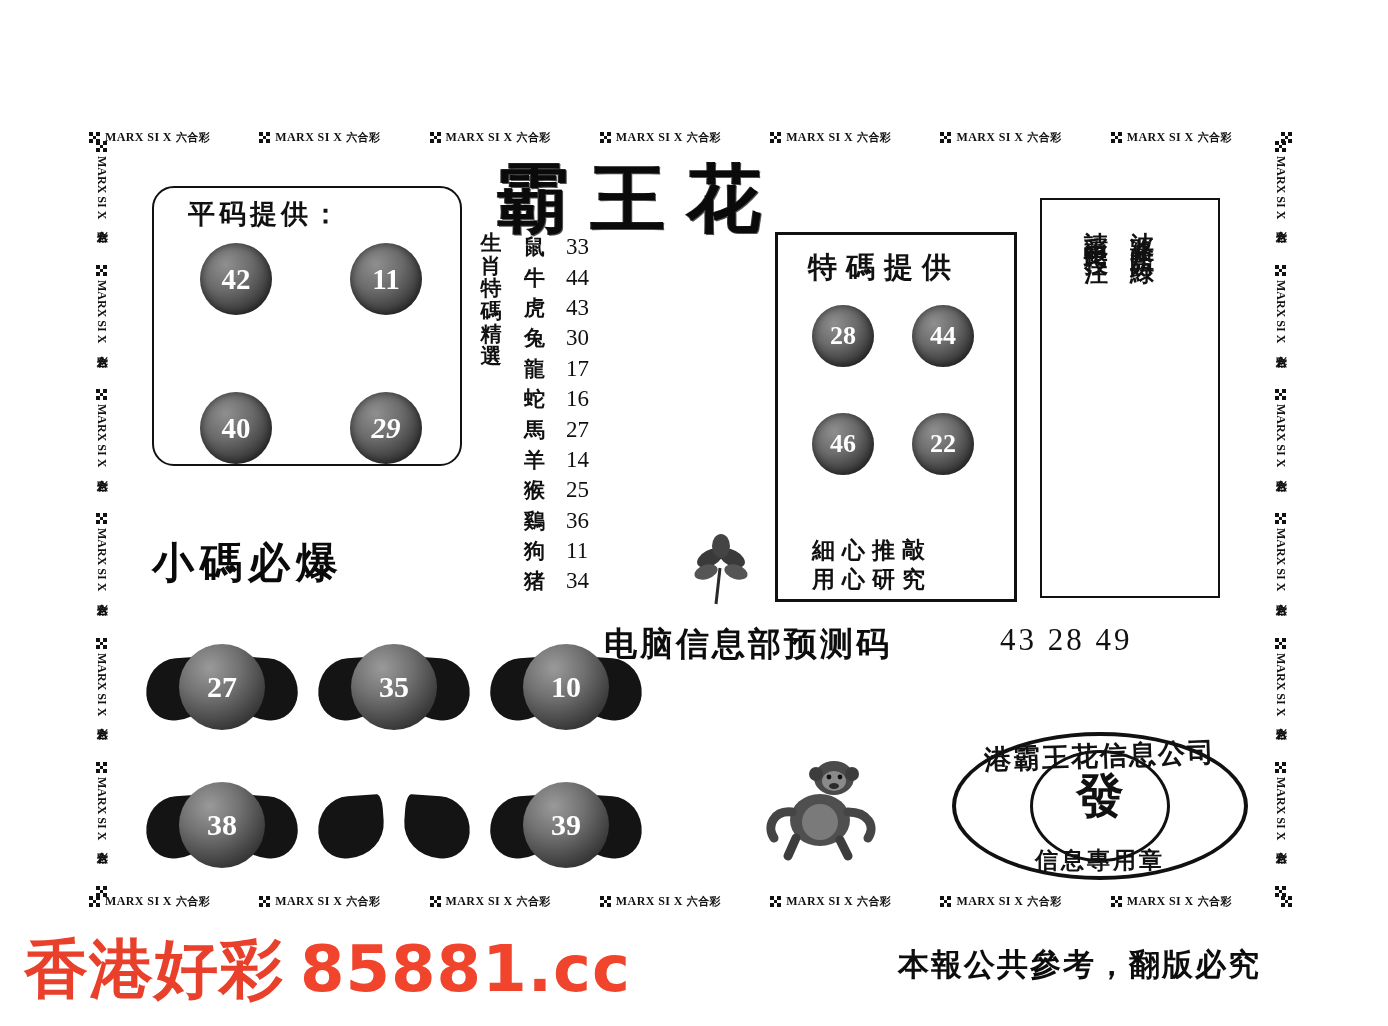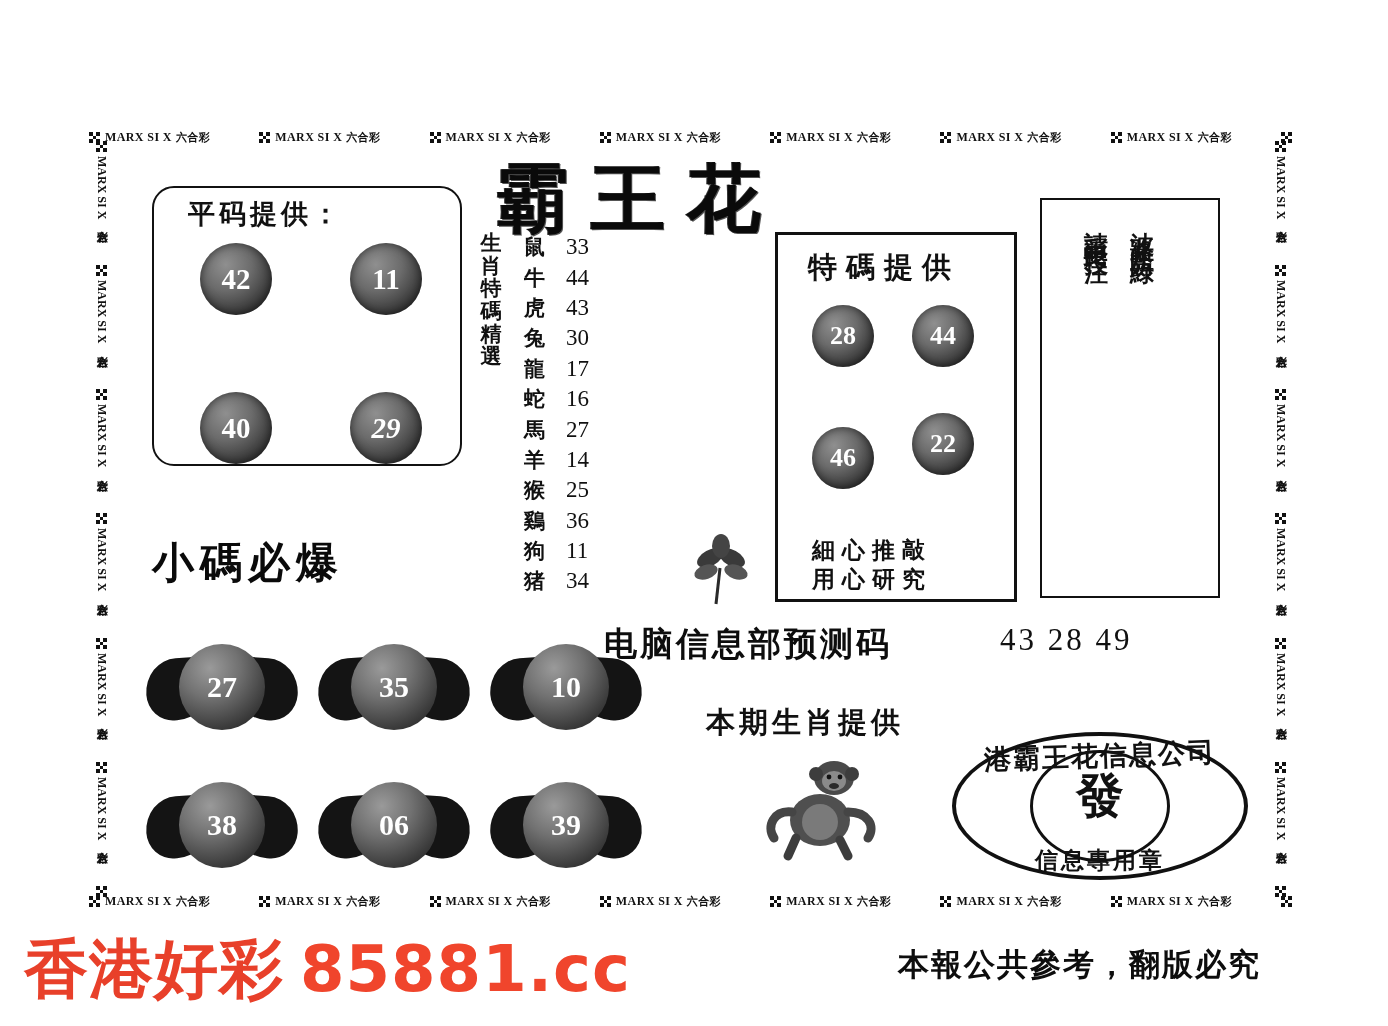--- a/index.html
+++ b/index.html
@@ -636,33 +636,32 @@
     <div class="iball">10</div>
   </div>
   <div class="ingot" style="left:146px; top:782px;">
     <div class="wing l"></div>
     <div class="wing r"></div>
     <div class="iball">38</div>
   </div>
   <div class="ingot" style="left:318px; top:782px;">
     <div class="wing l"></div>
     <div class="wing r"></div>
-    <div class="iball">06</div>
   </div>
   <div class="ingot" style="left:490px; top:782px;">
     <div class="wing l"></div>
     <div class="wing r"></div>
     <div class="iball">39</div>
   </div>
 
   <div class="tema-box"></div>
   <div class="tema-title">特碼提供</div>
   <div class="ball sm" style="left:812px; top:305px;">28</div>
   <div class="ball sm" style="left:912px; top:305px;">44</div>
-  <div class="ball sm" style="left:812px; top:427px;">46</div>
+  <div class="ball sm" style="left:812px; top:413px;">46</div>
   <div class="ball sm" style="left:912px; top:413px;">22</div>
   <div class="tema-foot">
     <div>細心推敲</div>
     <div>用心研究</div>
   </div>
 
   <svg class="sprig" style="position:absolute; left:686px; top:528px; width:72px; height:80px;" viewBox="0 0 72 80">
     <path d="M30 76 L34 40" stroke="#2a2a2a" stroke-width="3" fill="none"></path>
     <ellipse cx="24" cy="30" rx="14" ry="8" fill="#3a3a3a" transform="rotate(-28 24 30)"></ellipse>
     <ellipse cx="46" cy="30" rx="14" ry="8" fill="#3a3a3a" transform="rotate(28 46 30)"></ellipse>
@@ -671,21 +670,20 @@
     <ellipse cx="50" cy="44" rx="12" ry="7" fill="#555" transform="rotate(18 50 44)"></ellipse>
   </svg>
 
   <div class="advice-box"></div>
   <div class="advice-col c1">波路藍防綠</div>
   <div class="advice-col c2">請彩民投注</div>
 
   <div class="predict-text">电脑信息部预测码</div>
   <div class="predict-nums">43 28 49</div>
 
-  <div class="zodiac-head">本期生肖提供</div>
 
   <svg class="monkey" viewBox="0 0 150 110">
     <ellipse cx="86" cy="26" rx="20" ry="17" fill="#4a4a4a"></ellipse>
     <ellipse cx="86" cy="29" rx="12" ry="10" fill="#8a8a8a"></ellipse>
     <circle cx="68" cy="22" r="7" fill="#3d3d3d"></circle>
     <circle cx="104" cy="22" r="7" fill="#3d3d3d"></circle>
     <circle cx="81" cy="25" r="2.4" fill="#111"></circle>
     <circle cx="92" cy="25" r="2.4" fill="#111"></circle>
     <ellipse cx="86" cy="34" rx="5" ry="3" fill="#2a2a2a"></ellipse>
     <ellipse cx="72" cy="68" rx="30" ry="26" fill="#4f4f4f"></ellipse>

